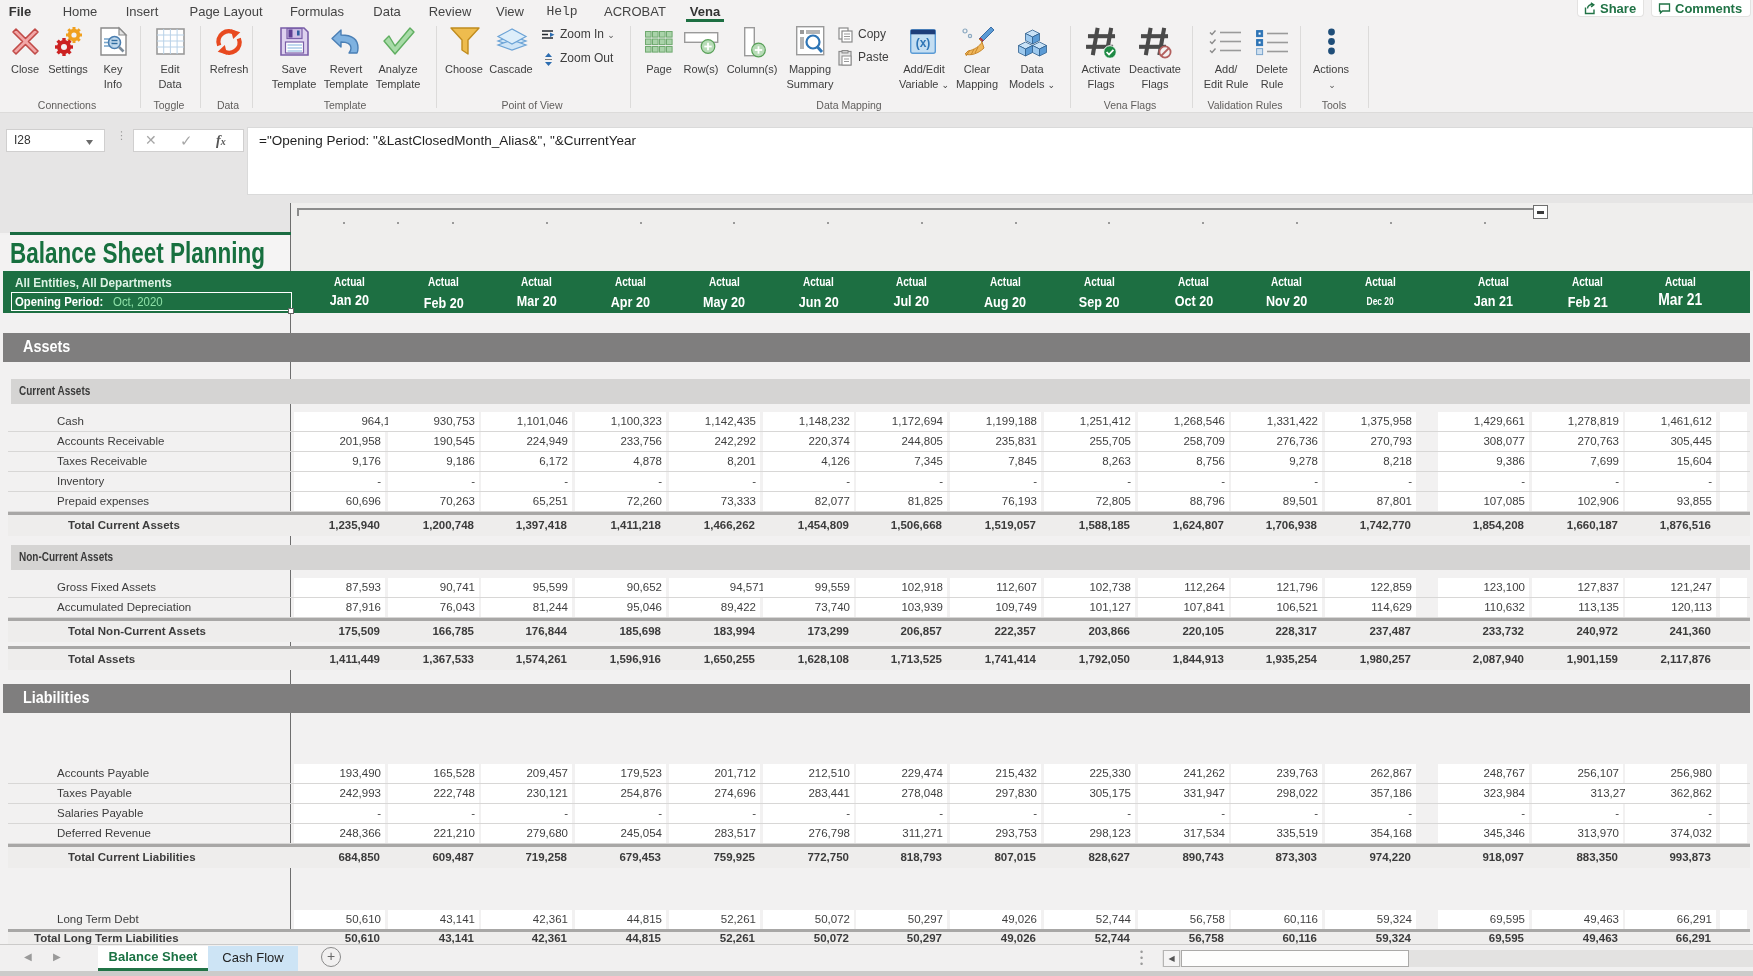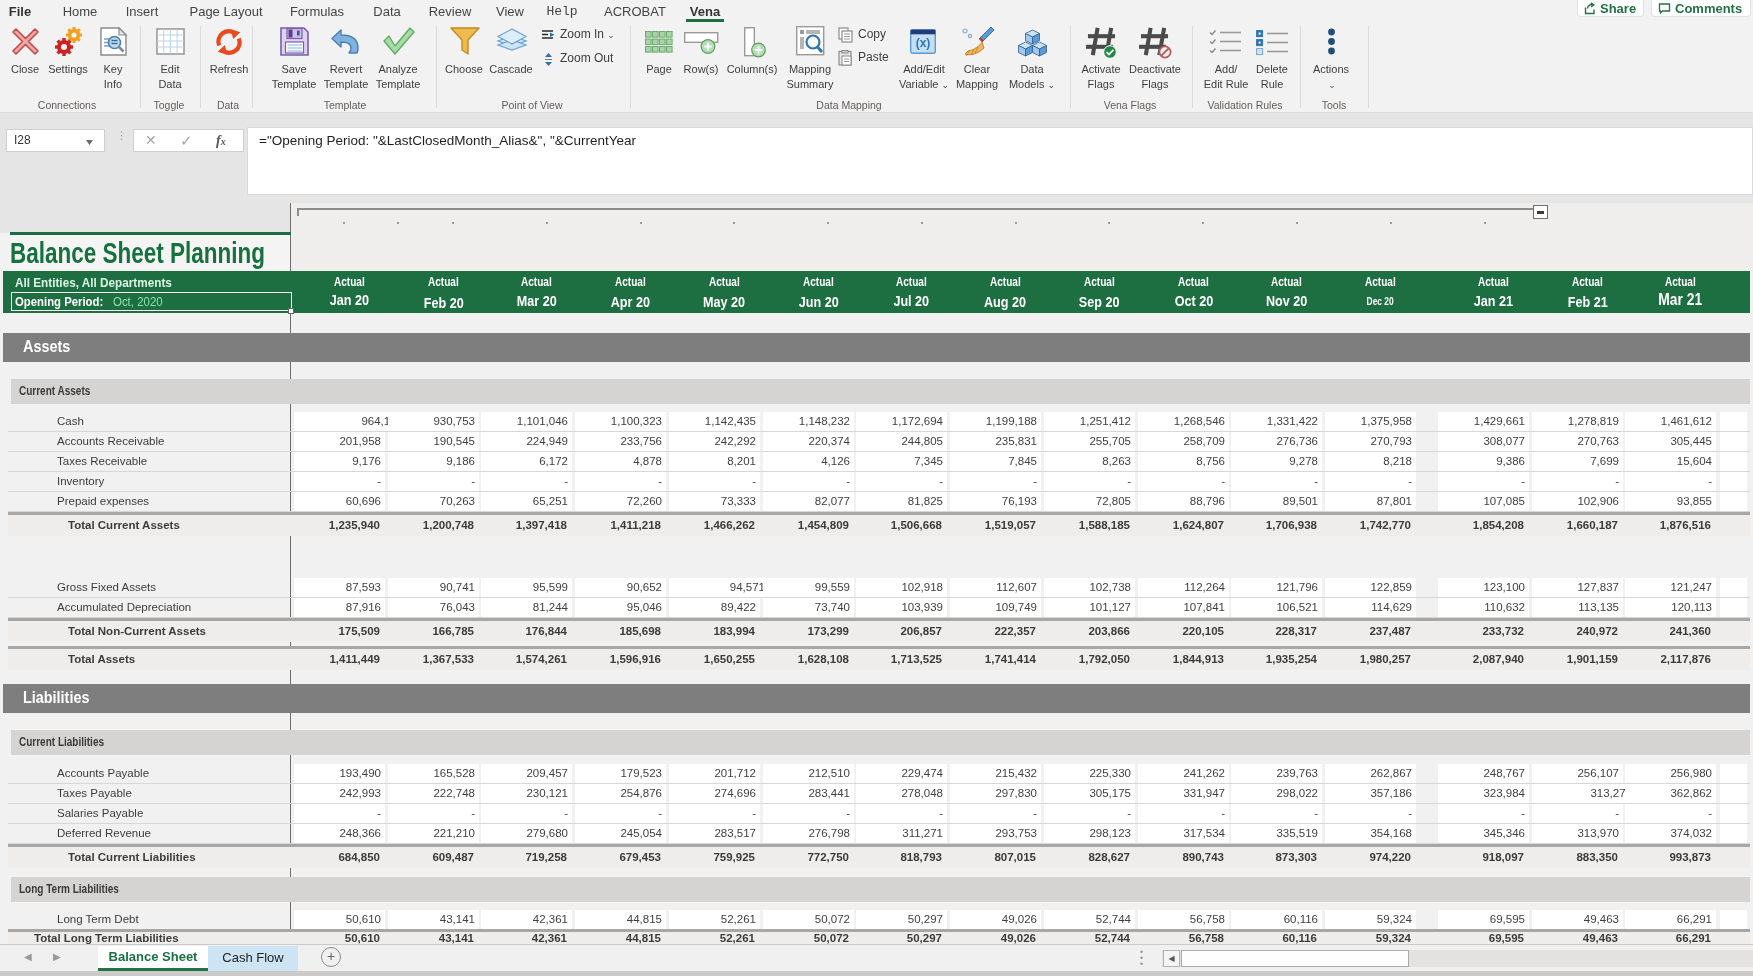--- a/index.html
+++ b/index.html
@@ -518,20 +518,23 @@
 <div class="num" style="left:856px;top:3px;width:91px;height:20px;line-height:20px">1,506,668</div>
 <div class="num" style="left:950px;top:3px;width:91px;height:20px;line-height:20px">1,519,057</div>
 <div class="num" style="left:1044px;top:3px;width:91px;height:20px;line-height:20px">1,588,185</div>
 <div class="num" style="left:1138px;top:3px;width:91px;height:20px;line-height:20px">1,624,807</div>
 <div class="num" style="left:1231px;top:3px;width:91px;height:20px;line-height:20px">1,706,938</div>
 <div class="num" style="left:1325px;top:3px;width:91px;height:20px;line-height:20px">1,742,770</div>
 <div class="num" style="left:1438px;top:3px;width:91px;height:20px;line-height:20px">1,854,208</div>
 <div class="num" style="left:1532px;top:3px;width:91px;height:20px;line-height:20px">1,660,187</div>
 <div class="num" style="left:1625px;top:3px;width:91px;height:20px;line-height:20px">1,876,516</div>
 </div>
+<div class="sband" style="top:350px;height:25px">
+      <div style="margin:5px 0 0 8px;font-size:12.5px;font-weight:bold;height:15px;line-height:15px"><span class="nar" style="transform:scaleX(.8)">Non-Current Assets</span></div>
+    </div>
 <div class="row" style="top:383px;height:20px">
 <div class="ab" style="left:8px;top:19px;width:1742px;height:1px;background:#d8d7d6"></div>
 <div class="lbl" style="left:57px">Gross Fixed Assets</div>
 <div class="cell" style="left:294px;width:91px">87,593</div>
 <div class="cell" style="left:388px;width:91px">90,741</div>
 <div class="cell" style="left:481px;width:91px">95,599</div>
 <div class="cell" style="left:575px;width:91px">90,652</div>
 <div class="cell" style="left:669px;width:100px">94,571</div>
 <div class="cell" style="left:763px;width:91px">99,559</div>
 <div class="cell" style="left:856px;width:91px">102,918</div>
@@ -601,23 +604,20 @@
 <div class="num" style="left:1138px;top:3px;width:91px;height:20px;line-height:20px">1,844,913</div>
 <div class="num" style="left:1231px;top:3px;width:91px;height:20px;line-height:20px">1,935,254</div>
 <div class="num" style="left:1325px;top:3px;width:91px;height:20px;line-height:20px">1,980,257</div>
 <div class="num" style="left:1438px;top:3px;width:91px;height:20px;line-height:20px">2,087,940</div>
 <div class="num" style="left:1532px;top:3px;width:91px;height:20px;line-height:20px">1,901,159</div>
 <div class="num" style="left:1625px;top:3px;width:91px;height:20px;line-height:20px">2,117,876</div>
 </div>
 <div class="band" style="top:489px;height:29px">
       <div style="margin:5px 0 0 20px;font-size:16px;font-weight:bold;height:18px;line-height:18px"><span class="nar" style="transform:scaleX(.9)">Liabilities</span></div>
     </div>
-<div class="sband" style="top:535px;height:25px">
-      <div style="margin:5px 0 0 8px;font-size:12.5px;font-weight:bold;height:15px;line-height:15px"><span class="nar" style="transform:scaleX(.8)">Current Liabilities</span></div>
-    </div>
 <div class="row" style="top:569px;height:20px">
 <div class="ab" style="left:8px;top:19px;width:1742px;height:1px;background:#d8d7d6"></div>
 <div class="lbl" style="left:57px">Accounts Payable</div>
 <div class="cell" style="left:294px;width:91px">193,490</div>
 <div class="cell" style="left:388px;width:91px">165,528</div>
 <div class="cell" style="left:481px;width:91px">209,457</div>
 <div class="cell" style="left:575px;width:91px">179,523</div>
 <div class="cell" style="left:669px;width:91px">201,712</div>
 <div class="cell" style="left:763px;width:91px">212,510</div>
 <div class="cell" style="left:856px;width:91px">229,474</div>
@@ -704,23 +704,20 @@
 <div class="num" style="left:856px;top:3px;width:91px;height:20px;line-height:20px">818,793</div>
 <div class="num" style="left:950px;top:3px;width:91px;height:20px;line-height:20px">807,015</div>
 <div class="num" style="left:1044px;top:3px;width:91px;height:20px;line-height:20px">828,627</div>
 <div class="num" style="left:1138px;top:3px;width:91px;height:20px;line-height:20px">890,743</div>
 <div class="num" style="left:1231px;top:3px;width:91px;height:20px;line-height:20px">873,303</div>
 <div class="num" style="left:1325px;top:3px;width:91px;height:20px;line-height:20px">974,220</div>
 <div class="num" style="left:1438px;top:3px;width:91px;height:20px;line-height:20px">918,097</div>
 <div class="num" style="left:1532px;top:3px;width:91px;height:20px;line-height:20px">883,350</div>
 <div class="num" style="left:1625px;top:3px;width:91px;height:20px;line-height:20px">993,873</div>
 </div>
-<div class="sband" style="top:682px;height:25px">
-      <div style="margin:5px 0 0 8px;font-size:12.5px;font-weight:bold;height:15px;line-height:15px"><span class="nar" style="transform:scaleX(.8)">Long Term Liabilities</span></div>
-    </div>
 <div class="row" style="top:715px;height:20px">
 <div class="ab" style="left:8px;top:19px;width:1742px;height:1px;background:#d8d7d6"></div>
 <div class="lbl" style="left:57px">Long Term Debt</div>
 <div class="cell" style="left:294px;width:91px">50,610</div>
 <div class="cell" style="left:388px;width:91px">43,141</div>
 <div class="cell" style="left:481px;width:91px">42,361</div>
 <div class="cell" style="left:575px;width:91px">44,815</div>
 <div class="cell" style="left:669px;width:91px">52,261</div>
 <div class="cell" style="left:763px;width:91px">50,072</div>
 <div class="cell" style="left:856px;width:91px">50,297</div>

